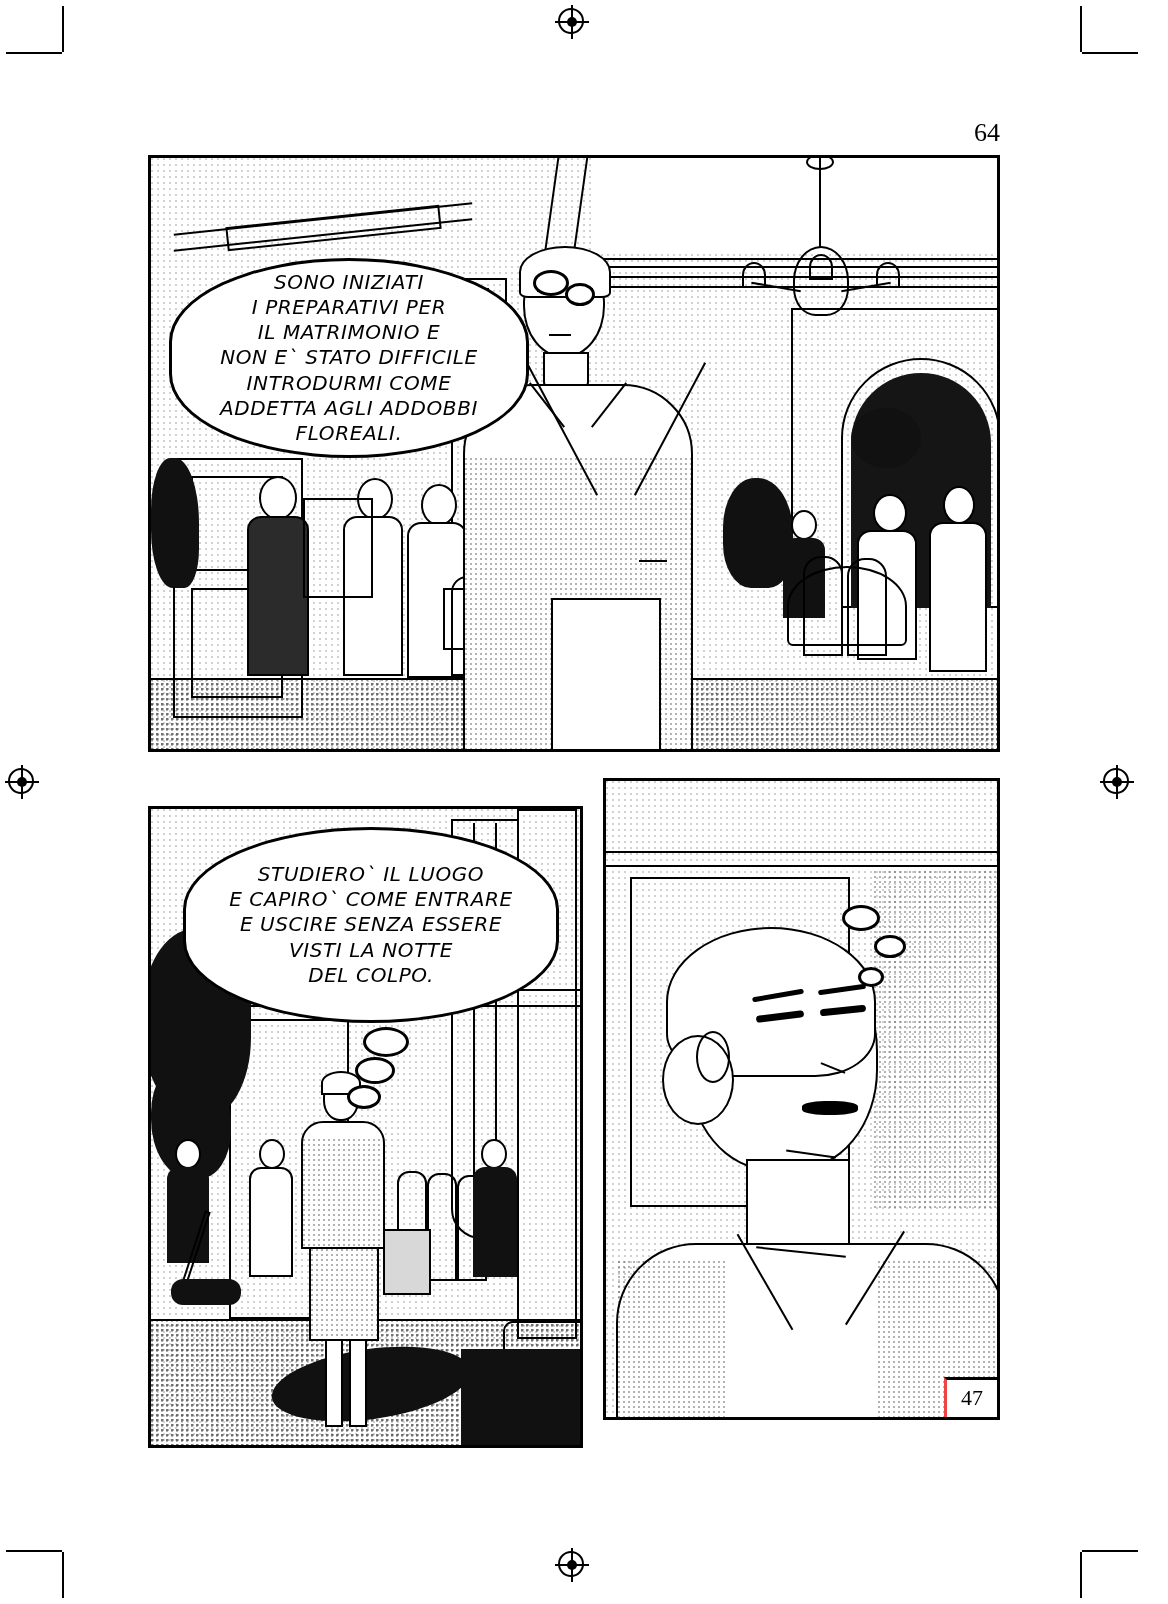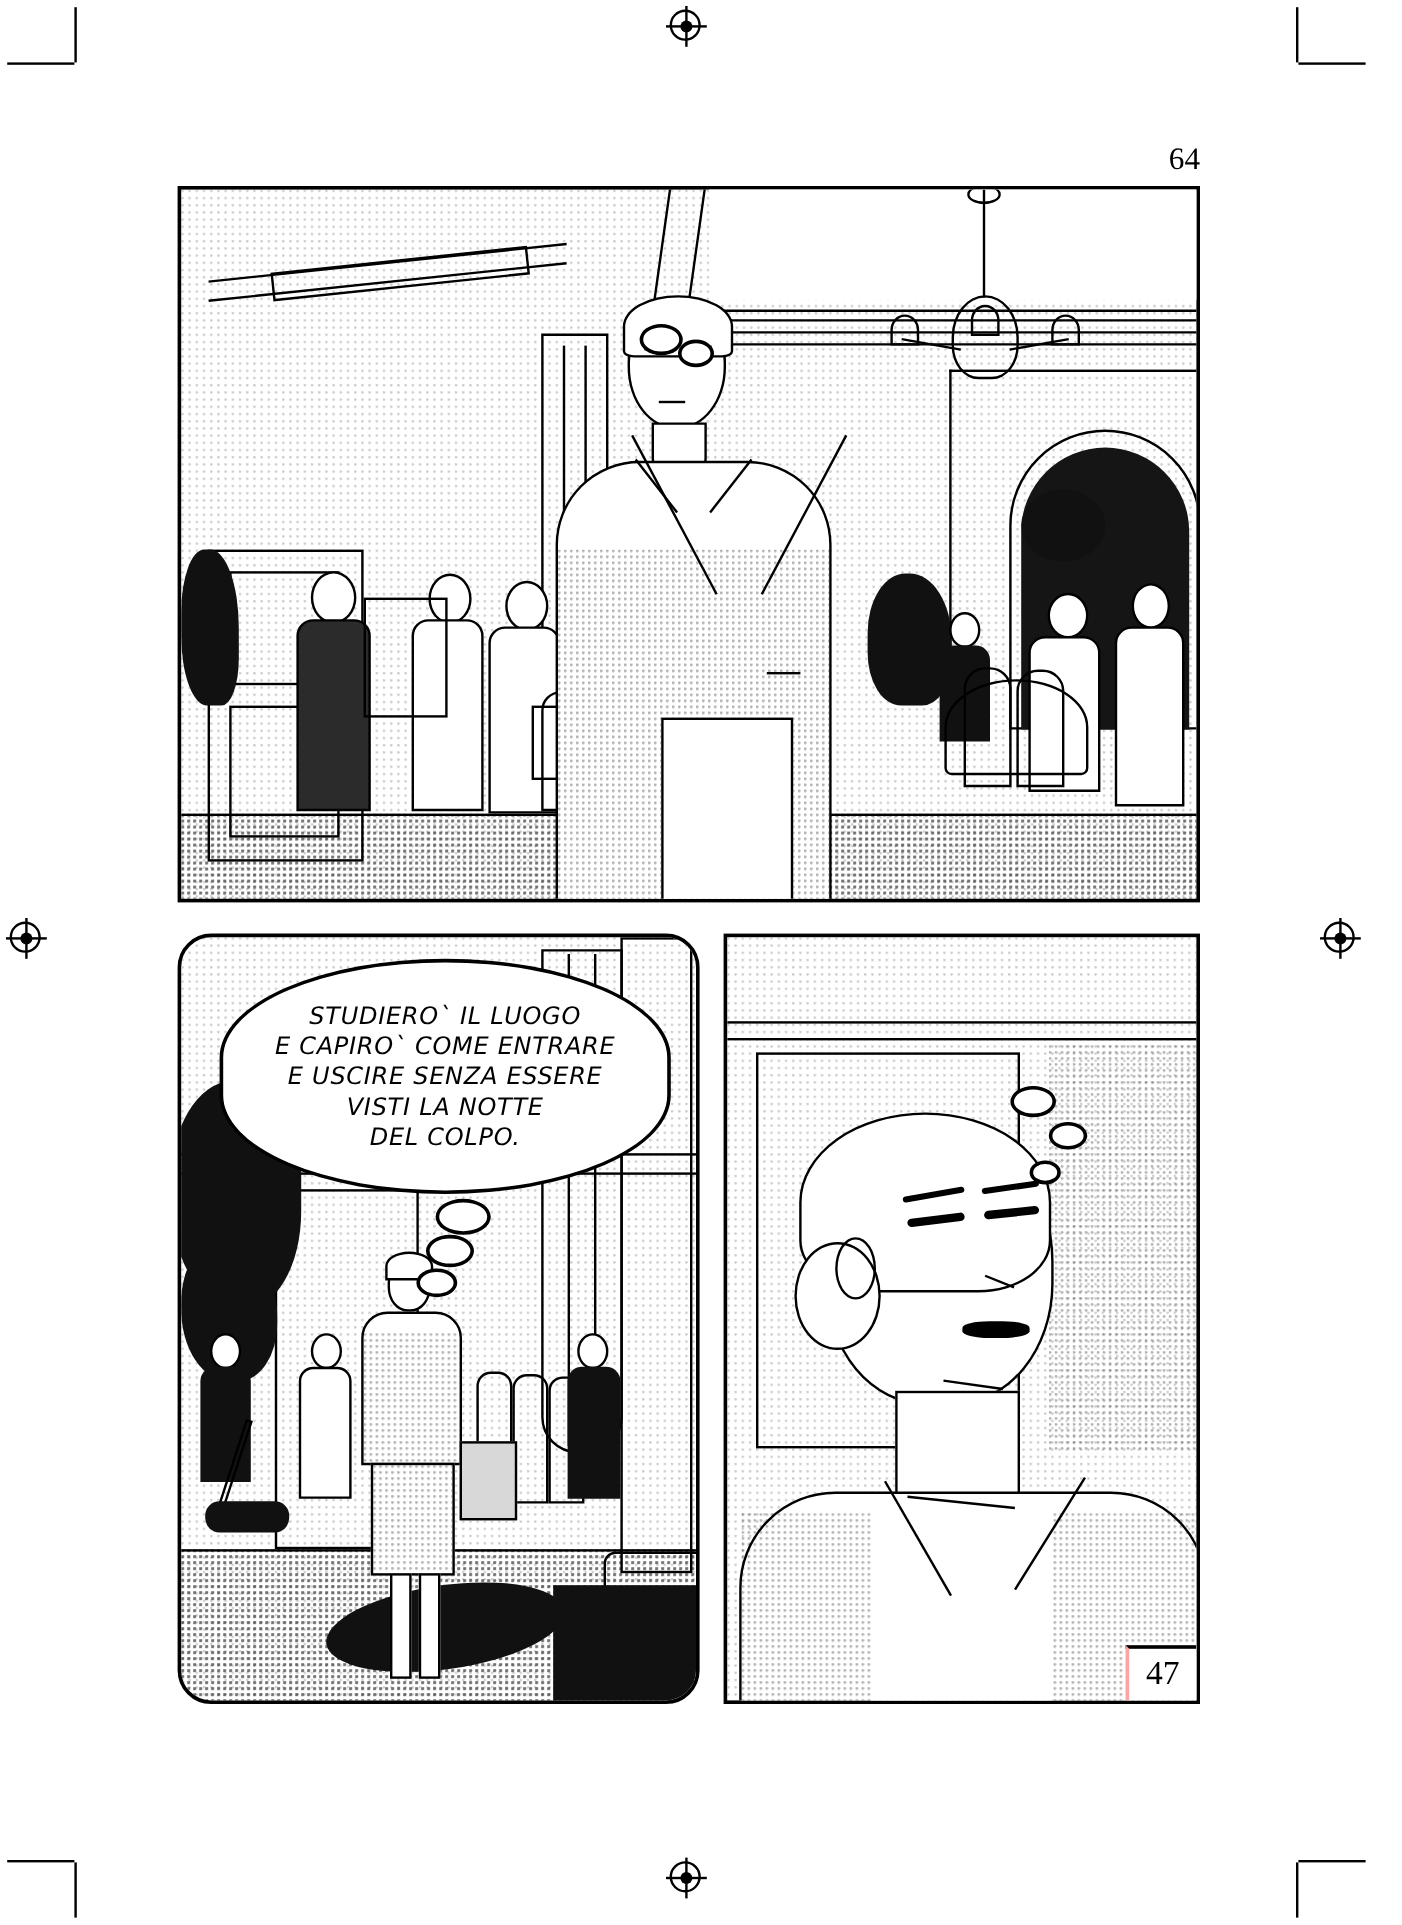--- a/index.html
+++ b/index.html
@@ -65,21 +65,21 @@
 
   
   .panel {
     position: absolute;
     border: 3px solid #000;
     background: #fff;
     overflow: hidden;
     box-sizing: border-box;
   }
   #panel1 { left: 148px; top: 155px; width: 852px; height: 597px; }
-  #panel2 { left: 148px; top: 778px; width: 435px; height: 642px; border-radius: 28px; }
+  #panel2 { left: 148px; top: 806px; width: 435px; height: 642px; }
   #panel3 { left: 603px; top: 778px; width: 397px; height: 642px; }
 
   
   .tone {
     position: absolute;
     inset: 0;
     background-image:
       radial-gradient(circle at 1px 1px, rgba(0,0,0,0.30) 1px, transparent 1.4px);
     background-size: 5px 5px;
   }
@@ -145,26 +145,26 @@
     background: #fff;
     border: 3px solid #000;
     border-radius: 50%;
   }
 
   
   .page-badge {
     position: absolute;
     right: 0;
     bottom: 0;
-    border-left: 3px solid #fca5a5;
+    border-left: 3px solid #ef4444;
     border-top: 3px solid #000;
     background: #fff;
     padding: 5px 14px 6px 14px;
     font-family: "Liberation Serif", serif;
-    font-size: 28px;
+    font-size: 22px;
     color: #000;
   }
 
   
   .ink { position: absolute; background: #000; }
   .line { position: absolute; background: #000; height: 2px; }
   .vline { position: absolute; background: #000; width: 2px; }
   .outline {
     position: absolute;
     border: 2px solid #000;
@@ -293,20 +293,29 @@
   <div class="wht" style="left:388px; top:234px; width:84px; height:180px;"></div>
   <div class="line" style="left:368px; top:246px; width:56px; transform:rotate(52deg);"></div>
   <div class="line" style="left:430px; top:246px; width:56px; transform:rotate(-52deg);"></div>
   <div class="line" style="left:336px; top:270px; width:150px; transform:rotate(62deg);"></div>
   <div class="line" style="left:444px; top:270px; width:150px; transform:rotate(-62deg);"></div>
   <div class="tone" style="left:314px; top:300px; width:226px; height:298px;"></div>
   <div class="line" style="left:488px; top:402px; width:28px;"></div>
   <div class="wht" style="left:400px; top:440px; width:110px; height:160px; border:2px solid #000; box-sizing:border-box;"></div>
 
 
+  <div class="balloon" style="left:18px; top:100px; width:360px; height:200px;">
+    <div class="bt">SONO INIZIATI
+I PREPARATIVI PER
+IL MATRIMONIO E
+NON E` STATO DIFFICILE
+INTRODURMI COME
+ADDETTA AGLI ADDOBBI
+FLOREALI.</div>
+  </div>
   <div class="bubble" style="left:382px; top:112px; width:30px; height:20px;"></div>
   <div class="bubble" style="left:414px; top:125px; width:24px; height:17px;"></div>
 
 </div>
 
 <div class="panel" id="panel2">
 
   <div class="tone light"></div>
 
   <div class="outline" style="left:78px; top:210px; width:120px; height:300px;"></div>

